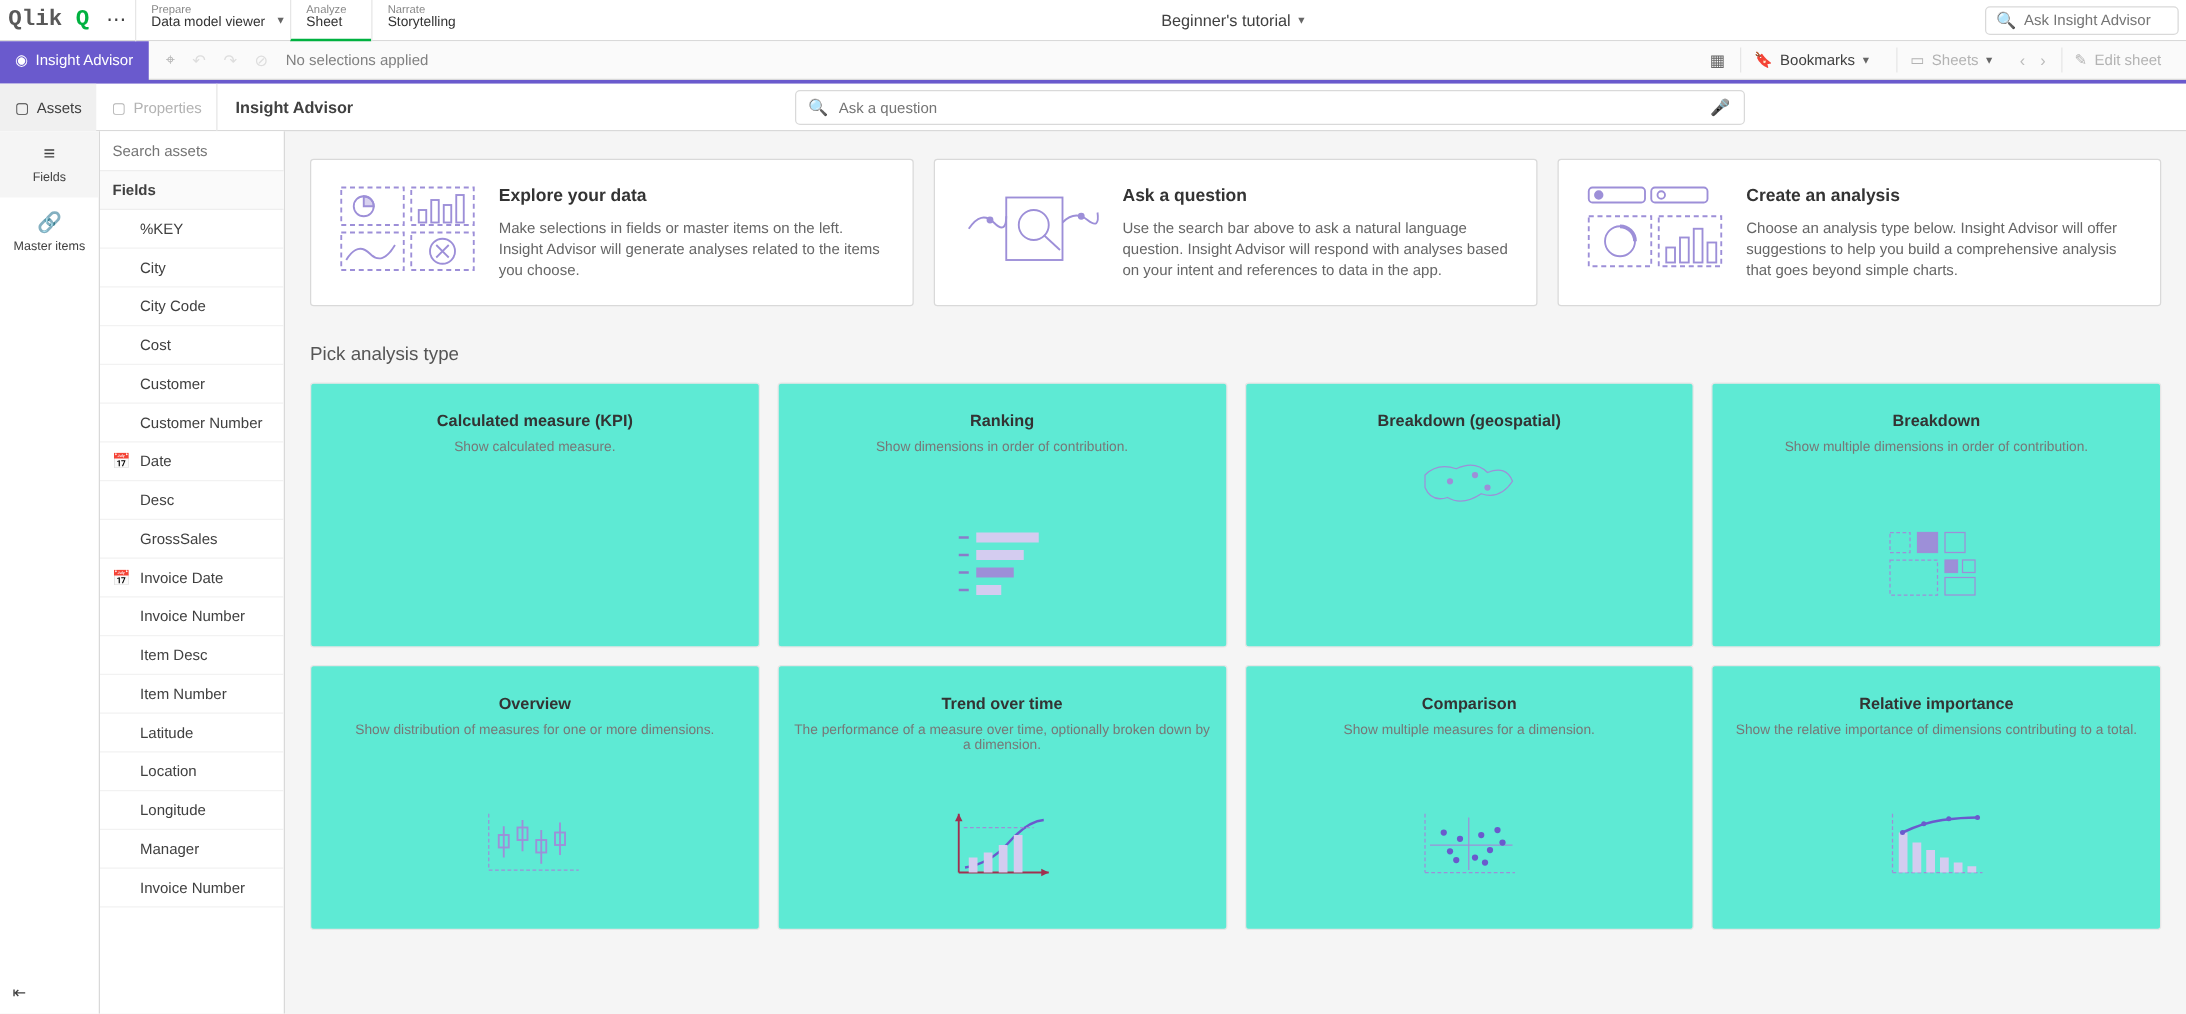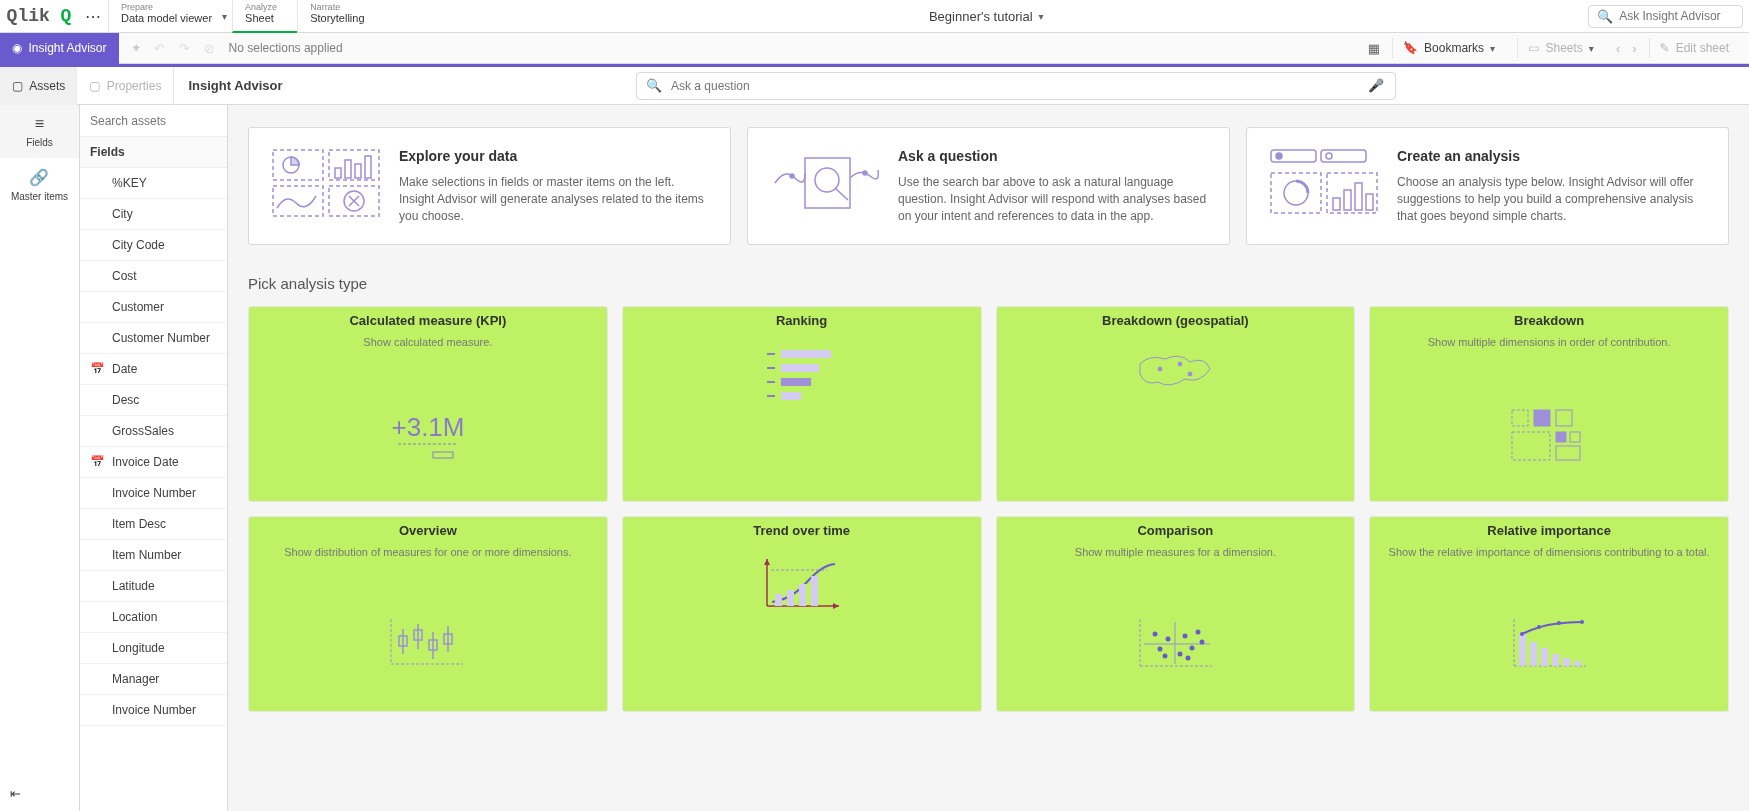--- a/index.html
+++ b/index.html
@@ -62,21 +62,21 @@
 
 .content { flex: 1; overflow-y: auto; padding: 22px 20px; }
 .intro-cards { display: flex; gap: 16px; margin-bottom: 30px; }
 .intro-card { flex: 1; display: flex; gap: 18px; border: 1px solid #d9d9d9; border-radius: 3px; background: #fff; padding: 20px 22px; }
 .intro-ic { width: 110px; height: 70px; display: flex; align-items: center; justify-content: center; }
 .intro-title { font-size: 14px; font-weight: 600; color: #333; margin-bottom: 10px; }
 .intro-desc { font-size: 12px; color: #666; line-height: 1.4; }
 
 .section-title { font-size: 15px; color: #555; margin-bottom: 14px; }
 .analysis-grid { display: grid; grid-template-columns: repeat(4, 1fr); gap: 14px; }
-.acard { border: 1px solid #e6e6e6; border-radius: 3px; background: #bef264; padding: 6px 12px 30px; text-align: center; cursor: pointer; }
+.acard { border: 1px solid #e6e6e6; border-radius: 3px; background: #5eead4; padding: 22px 12px 30px; text-align: center; cursor: pointer; }
 .acard-title { font-size: 13px; font-weight: 600; color: #333; margin-bottom: 8px; }
 .acard-desc { font-size: 11px; color: #777; margin-bottom: 30px; min-height: 30px; }
 .acard-viz { height: 75px; display: flex; align-items: center; justify-content: center; }
 
 svg { display: block; }
 .chevron { font-size: 10px; color: #666; }
 </style>
 </head>
 <body>
 
@@ -332,30 +332,24 @@
             <div class="intro-title">Create an analysis</div>
             <div class="intro-desc">Choose an analysis type below. Insight Advisor will offer suggestions to help you build a comprehensive analysis that goes beyond simple charts.</div>
           </div>
         </div>
       </div>
     <div class="section-title">Pick analysis type</div>
     <div class="analysis-grid" id="analysis-grid">
         <div class="acard">
           <div class="acard-title">Calculated measure (KPI)</div>
           <div class="acard-desc">Show calculated measure.</div>
-          <div class="acard-viz">
-            <svg width="90" height="60">
-              <text x="45" y="32" text-anchor="middle" font-size="26" fill="#8a7cc9" font-weight="300">+3.1M</text>
-              <line x1="15" y1="40" x2="75" y2="40" stroke="#8a7cc9" stroke-dasharray="3 2"></line>
-              <rect x="50" y="48" width="20" height="6" fill="none" stroke="#8a7cc9"></rect>
-            </svg>
-          </div>
         </div>
         <div class="acard">
           <div class="acard-title">Ranking</div>
+          <div class="acard-desc">Show dimensions in order of contribution.</div>
           <div class="acard-viz">
             <svg width="90" height="60">
               <g stroke="#8a7cc9" stroke-width="2">
                 <line x1="10" y1="10" x2="18" y2="10"></line>
                 <rect x="24" y="6" width="50" height="8" fill="#d4ccf0" stroke="none"></rect>
                 <line x1="10" y1="24" x2="18" y2="24"></line>
                 <rect x="24" y="20" width="38" height="8" fill="#d4ccf0" stroke="none"></rect>
                 <line x1="10" y1="38" x2="18" y2="38"></line>
                 <rect x="24" y="34" width="30" height="8" fill="#9d8fd8" stroke="none"></rect>
                 <line x1="10" y1="52" x2="18" y2="52"></line>
@@ -411,20 +405,21 @@
                   <rect x="46" y="26" width="8" height="10"></rect>
                   <line x1="65" y1="12" x2="65" y2="38"></line>
                   <rect x="61" y="20" width="8" height="10"></rect>
                 </g>
               </g>
             </svg>
           </div>
         </div>
         <div class="acard">
           <div class="acard-title">Trend over time</div>
+          <div class="acard-desc">The performance of a measure over time, optionally broken down by a dimension.</div>
           <div class="acard-viz">
             <svg width="90" height="60">
               <g fill="none">
                 <line x1="10" y1="5" x2="10" y2="52" stroke="#a03050" stroke-width="1.5"></line>
                 <line x1="10" y1="52" x2="82" y2="52" stroke="#a03050" stroke-width="1.5"></line>
                 <polygon points="10,5 7,11 13,11" fill="#a03050"></polygon>
                 <polygon points="82,52 76,49 76,55" fill="#a03050"></polygon>
                 <path d="M15 48 Q35 45 50 28 T78 10" stroke="#6a5acd" stroke-width="2"></path>
                 <line x1="14" y1="16" x2="70" y2="16" stroke="#9d8fd8" stroke-dasharray="3 2"></line>
                 <rect x="18" y="40" width="7" height="12" fill="#d4ccf0"></rect>

